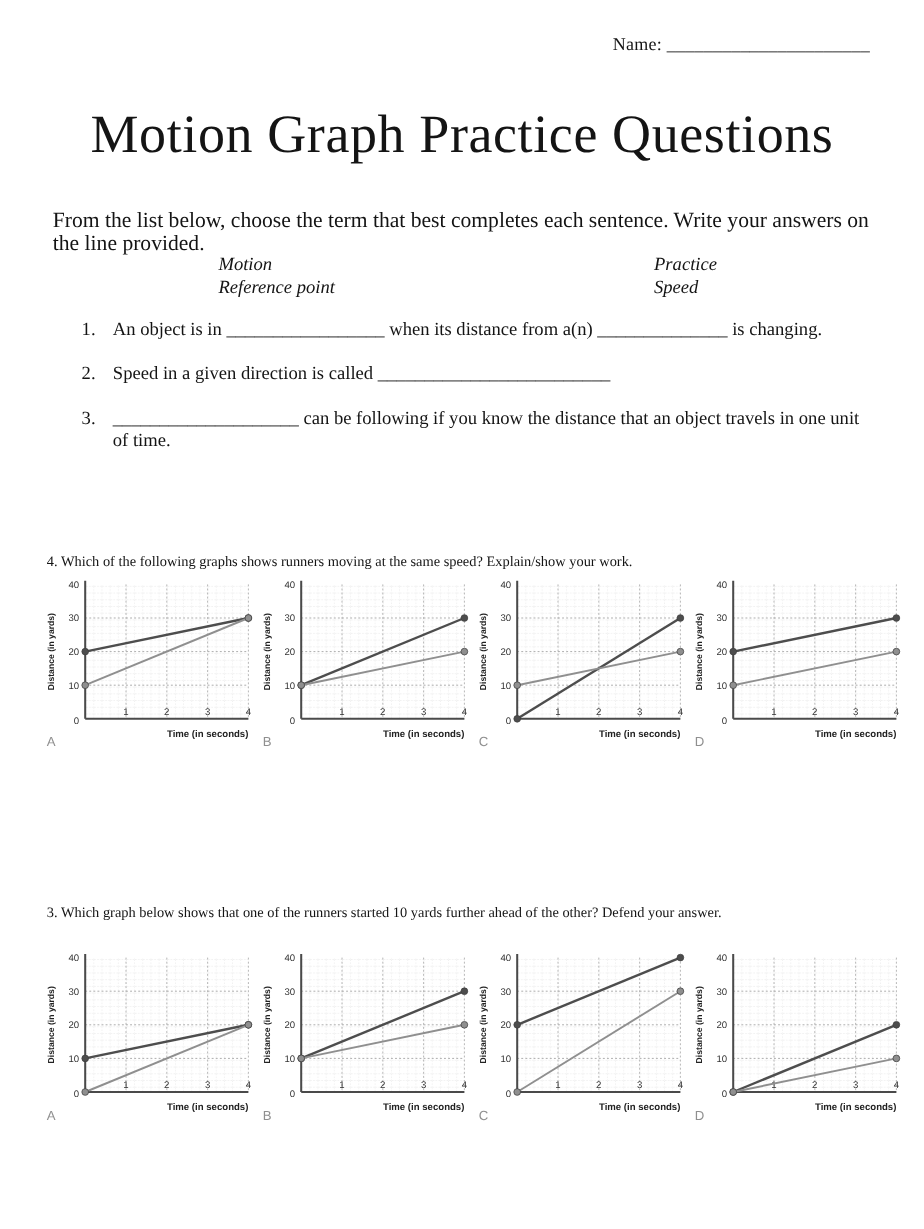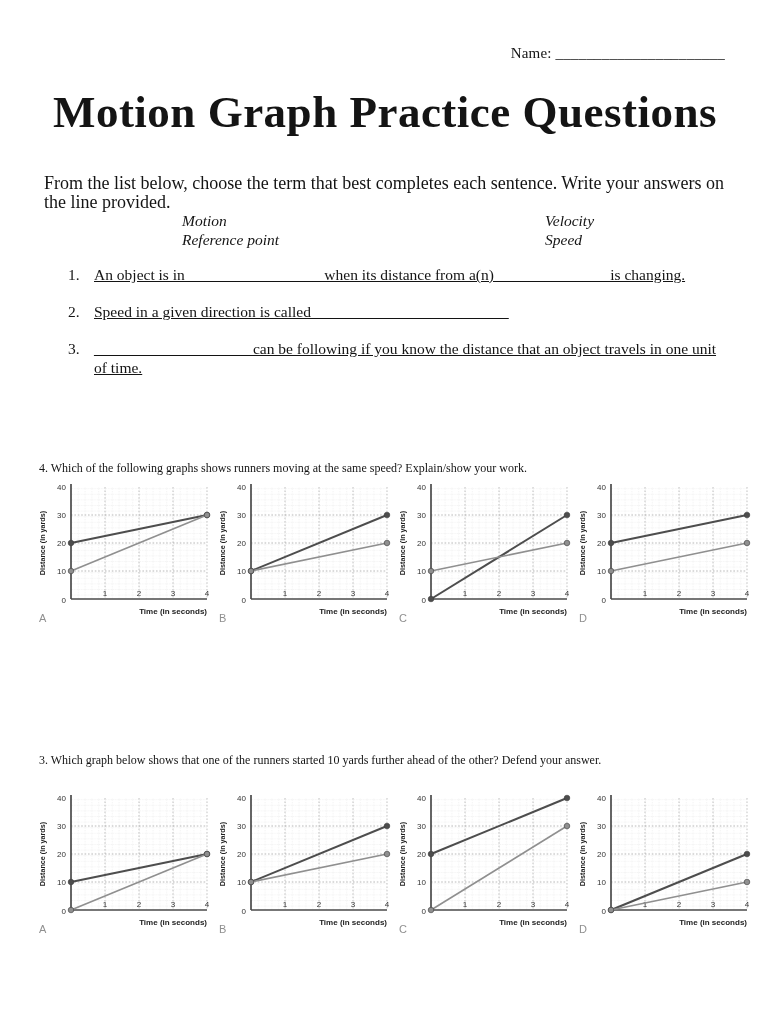--- a/index.html
+++ b/index.html
@@ -5,26 +5,26 @@
   html,body{margin:0;padding:0;}
   body{
     position:relative;
     width:770px;height:1024px;
     background:#ffffff;
     font-family:"Liberation Serif", serif;
     color:#141414;
     overflow:hidden;
   }
   .name-line{
-    position:absolute;top:45px;right:45px;
+    position:absolute;top:30px;right:45px;
     font-size:15px;letter-spacing:.2px;
   }
   .title{
     position:absolute;top:66px;left:0;width:100%;
-    text-align:center;font-size:45px;font-weight:700;
+    text-align:center;font-size:45px;font-weight:400;
     letter-spacing:.5px;
     margin-top:20px;
   }
   .intro{
     position:absolute;top:156px;left:44px;width:692px;
     font-size:18px;line-height:19px;
   }
   .word-bank-col{
     position:absolute;top:211px;
     font-size:15.5px;line-height:19px;font-style:italic;
@@ -32,21 +32,21 @@
     font-family:Liberation Serif, serif;
   }
   .word-bank-col.col1{left:182px;}
   .word-bank-col.col2{left:545px;}
   .questions{
     position:absolute;top:265px;left:68px;width:662px;
     font-size:15.5px;line-height:19px;
   }
   .question{display:flex;margin-bottom:18px;}
   .q-num{width:26px;flex:0 0 26px;}
-  .q-text{flex:1;text-decoration:underline;}
+  .q-text{flex:1;}
   .q-prompt{
     position:absolute;left:39px;width:702px;
     font-size:12px;line-height:20px;
   }
   .q4-prompt{top:446px;}
   .q5-prompt{top:738px;}
   .graph-row{
     position:absolute;left:37px;display:flex;gap:2px;
   }
   .row4{top:477px;}
@@ -58,21 +58,21 @@
 <body>
 
 <div class="name-line">Name: ______________________</div>
 
 <h1 class="title">Motion Graph Practice Questions</h1>
 
 <p class="intro">From the list below, choose the term that best completes each sentence.  Write your answers on the line provided.</p>
 
 <div class="word-bank-col col1">Motion
 Reference point</div>
-<div class="word-bank-col col2">Velocity
+<div class="word-bank-col col2">Practice
 Speed</div>
 
 <div class="questions">
   <div class="question">
     <span class="q-num">1.</span>
     <span class="q-text">An object is in _________________ when its distance from a(n) ______________ is changing.</span>
   </div>
   <div class="question">
     <span class="q-num">2.</span>
     <span class="q-text">Speed in a given direction is called _________________________</span>

